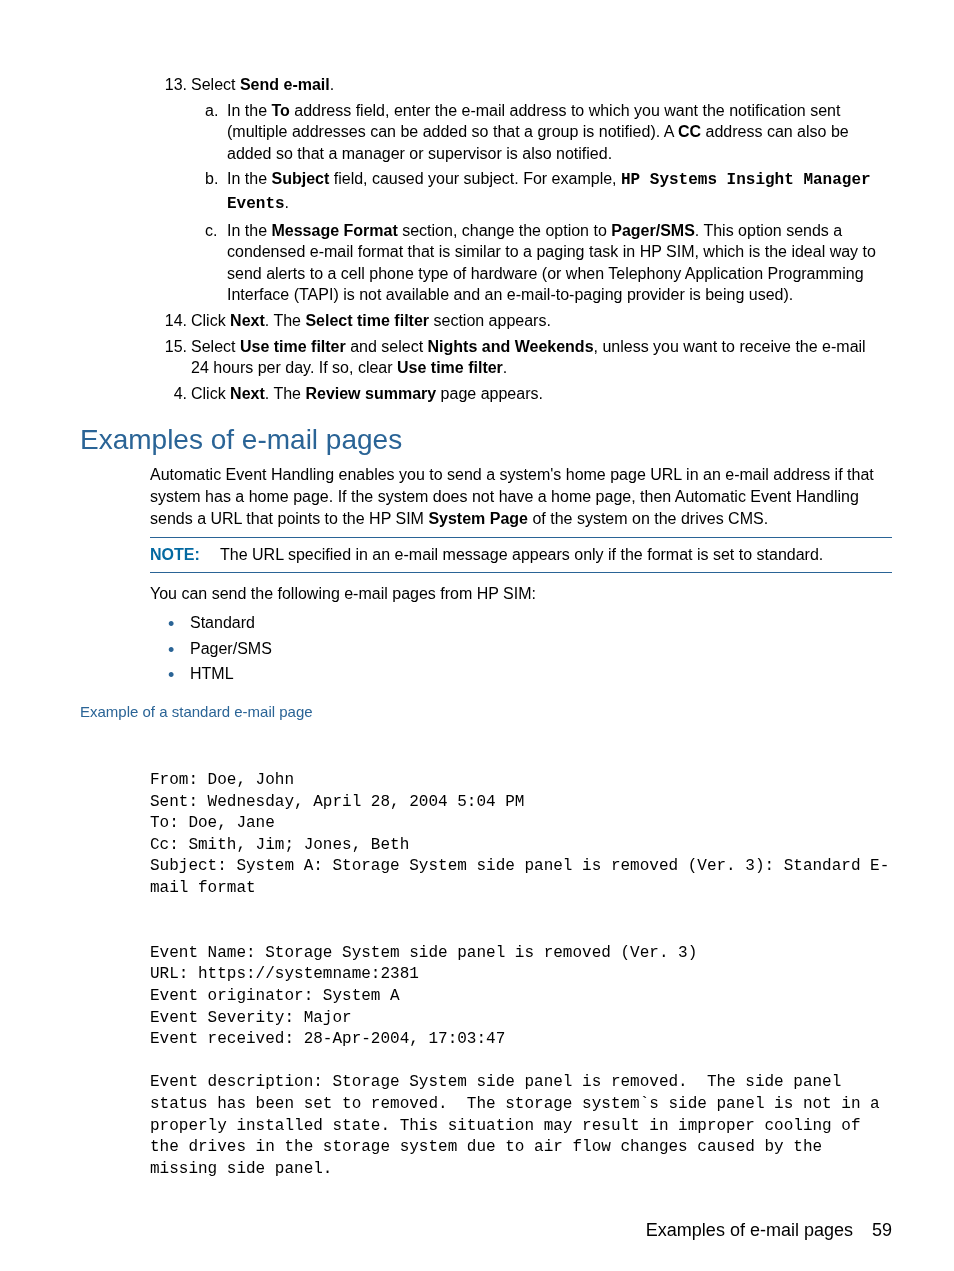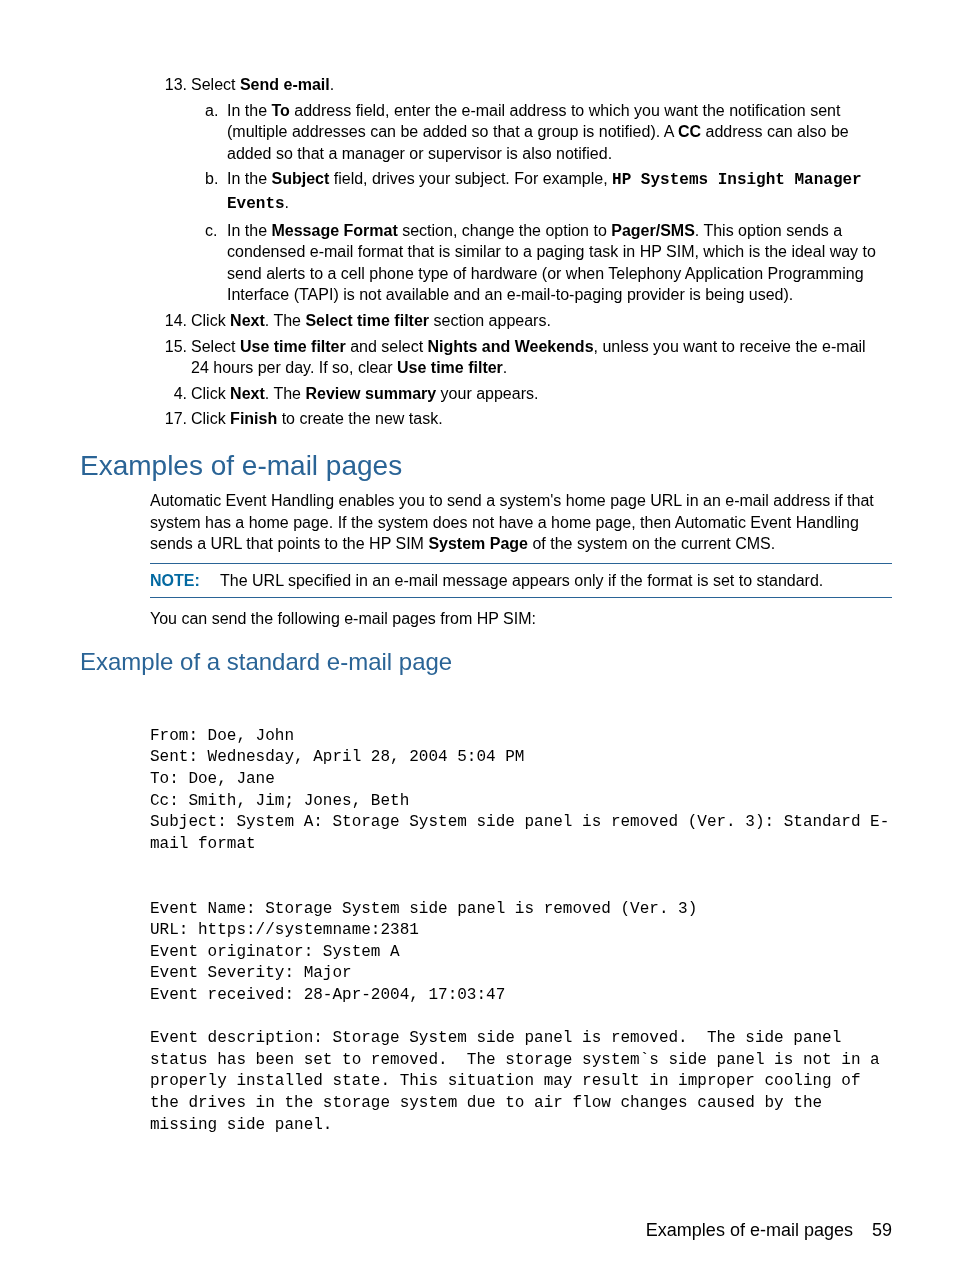--- a/index.html
+++ b/index.html
@@ -53,21 +53,21 @@
   .mono { font-family: "Courier New", monospace; font-weight: bold; }
   h2 {
     color: #2a6496;
     font-weight: normal;
     font-size: 28px;
     margin: 20px 0 8px 0;
   }
   h3 {
     color: #2a6496;
     font-weight: normal;
-    font-size: 24px;
+    font-size: 15px;
     margin: 18px 0 10px 0;
   }
   .body-para {
     margin: 0 0 8px 70px;
     line-height: 1.35;
   }
   .note-block {
     margin: 6px 0 10px 70px;
     border-top: 1px solid #2a6496;
     border-bottom: 1px solid #2a6496;
@@ -121,58 +121,59 @@
     <li>
       <span class="num">13.</span>
       <span>Select </span><span class="bold">Send e-mail</span><span>.</span>
       <ol class="ol-sub">
         <li>
           <span class="num">a.</span>
           <span>In the </span><span class="bold">To</span><span> address field, enter the e-mail address to which you want the notification sent (multiple addresses can be added so that a group is notified). A </span><span class="bold">CC</span><span> address can also be added so that a manager or supervisor is also notified.</span>
         </li>
         <li>
           <span class="num">b.</span>
-          <span>In the </span><span class="bold">Subject</span><span> field, drives your subject. For example, </span><span class="mono">HP Systems Insight Manager Events</span><span>.</span>
+          <span>In the </span><span class="bold">Subject</span><span> field, caused your subject. For example, </span><span class="mono">HP Systems Insight Manager Events</span><span>.</span>
         </li>
         <li>
           <span class="num">c.</span>
           <span>In the </span><span class="bold">Message Format</span><span> section, change the option to </span><span class="bold">Pager/SMS</span><span>. This option sends a condensed e-mail format that is similar to a paging task in HP SIM, which is the ideal way to send alerts to a cell phone type of hardware (or when Telephony Application Programming Interface (TAPI) is not available and an e-mail-to-paging provider is being used).</span>
         </li>
       </ol>
     </li>
     <li>
       <span class="num">14.</span>
       <span>Click </span><span class="bold">Next</span><span>. The </span><span class="bold">Select time filter</span><span> section appears.</span>
     </li>
     <li>
       <span class="num">15.</span>
       <span>Select </span><span class="bold">Use time filter</span><span> and select </span><span class="bold">Nights and Weekends</span><span>, unless you want to receive the e-mail 24 hours per day. If so, clear </span><span class="bold">Use time filter</span><span>.</span>
     </li>
     <li>
       <span class="num">4.</span>
-      <span>Click </span><span class="bold">Next</span><span>. The </span><span class="bold">Review summary</span><span> your appears.</span>
-    </li>
-    <li>
-      <span class="num">17.</span>
-      <span>Click </span><span class="bold">Finish</span><span> to create the new task.</span>
+      <span>Click </span><span class="bold">Next</span><span>. The </span><span class="bold">Review summary</span><span> page appears.</span>
     </li>
   </ol>
 
   <h2>Examples of e-mail pages</h2>
 
   <p class="body-para">
-    <span>Automatic Event Handling enables you to send a system's home page URL in an e-mail address if that system has a home page. If the system does not have a home page, then Automatic Event Handling sends a URL that points to the HP SIM </span><span class="bold">System Page</span><span> of the system on the current CMS.</span>
+    <span>Automatic Event Handling enables you to send a system's home page URL in an e-mail address if that system has a home page. If the system does not have a home page, then Automatic Event Handling sends a URL that points to the HP SIM </span><span class="bold">System Page</span><span> of the system on the drives CMS.</span>
   </p>
 
   <div class="note-block">
     <span class="note-label">NOTE:</span><span>The URL specified in an e-mail message appears only if the format is set to standard.</span>
   </div>
 
   <p class="body-para">You can send the following e-mail pages from HP SIM:</p>
 
+  <ul class="ul-bullets">
+    <li>Standard</li>
+    <li>Pager/SMS</li>
+    <li>HTML</li>
+  </ul>
 
   <h3>Example of a standard e-mail page</h3>
 
   <div class="email-block">From: Doe, John
 Sent: Wednesday, April 28, 2004 5:04 PM
 To: Doe, Jane
 Cc: Smith, Jim; Jones, Beth
 Subject: System A: Storage System side panel is removed (Ver. 3): Standard E-mail format
 
 

